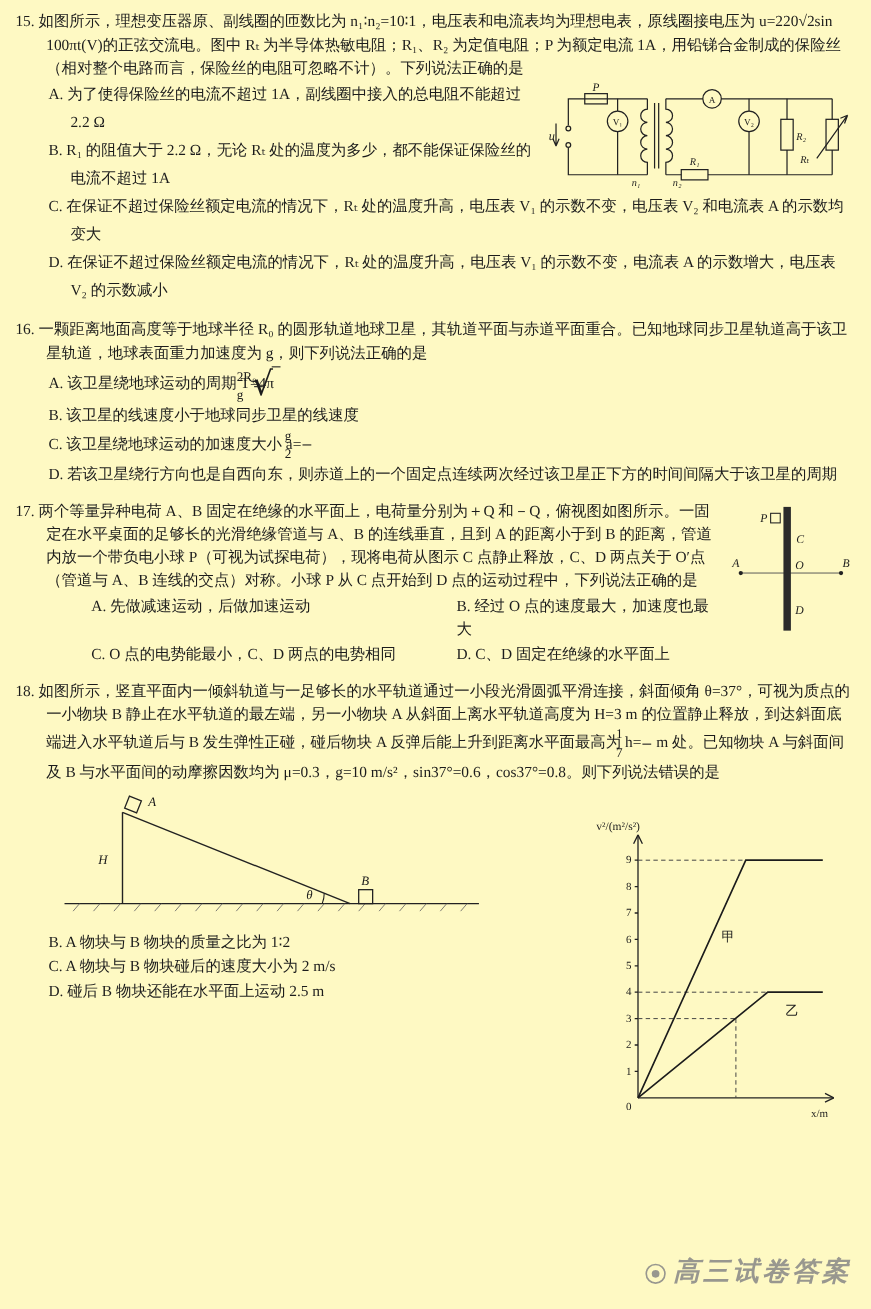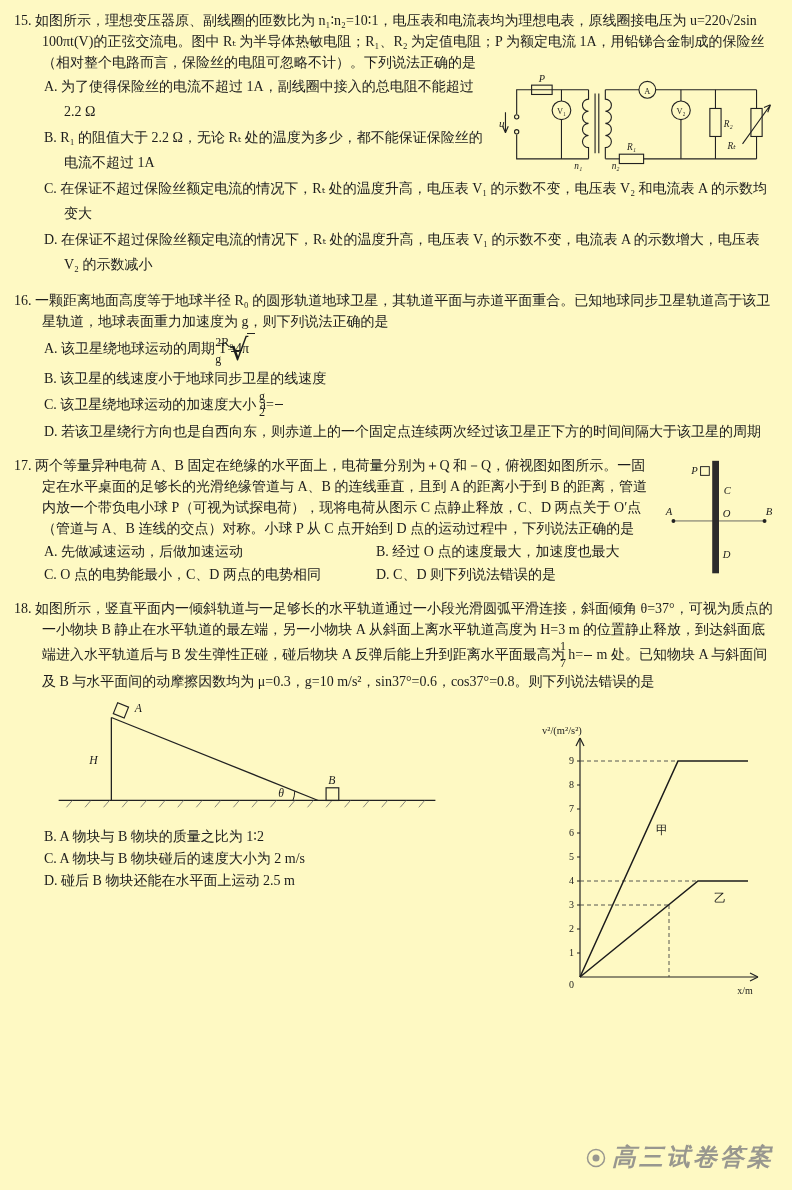--- a/index.html
+++ b/index.html
@@ -12,21 +12,21 @@
   .content { padding:10px 14px 0 14px; }
   .q { margin-bottom:13px; }
   p { margin:0; }
   .stem { padding-left:28px; text-indent:-28px; }
   .opt { margin-left:30px; padding-left:20px; text-indent:-20px; margin-top:1px; }
   .q15 .opt { line-height:25px; }
   .circuit-figure { float:right; margin:0 0 2px 8px; }
   .q17 { position:relative; }
   .q17-figure { float:right; margin:0 0 2px 6px; }
   .optrow { display:flex; margin-left:30px; margin-top:2px; }
-  .optrow .col1 { width:332px; flex:none; }
+  .optrow .col1 { width:332px; flex:none;margin-left:39px; }
   .bottom { display:flex; align-items:flex-start; }
   .bot-left { flex:1; min-width:0; }
   .bot-right { width:238px; flex:none; padding-top:30px;margin-left:28px; }
   .incline-figure { margin:6px 0 6px 34px; display:block; }
   .q19 { margin-top:8px; }
   
   .frac { display:inline-flex; flex-direction:column; align-items:center;
           vertical-align:middle; line-height:1.15; font-size:12px; margin:0 1px; }
   .frac .fnum { border-bottom:1px solid #222; padding:0 4px 1px; }
   .frac .fden { padding-top:1px; }
@@ -131,21 +131,21 @@
         <text x="114" y="62" font-size="11" font-style="italic" text-anchor="end">B</text>
         <text x="63" y="106" font-size="11" font-style="italic">D</text>
       </svg>
       <p class="stem">17. 两个等量异种电荷 A、B 固定在绝缘的水平面上，电荷量分别为＋Q 和－Q，俯视图如图所示。一固定在水平桌面的足够长的光滑绝缘管道与 A、B 的连线垂直，且到 A 的距离小于到 B 的距离，管道内放一个带负电小球 P（可视为试探电荷），现将电荷从图示 C 点静止释放，C、D 两点关于 O′点（管道与 A、B 连线的交点）对称。小球 P 从 C 点开始到 D 点的运动过程中，下列说法正确的是</p>
       <div class="optrow">
         <span class="col1">A. 先做减速运动，后做加速运动</span>
         <span>B. 经过 O 点的速度最大，加速度也最大</span>
       </div>
       <div class="optrow">
         <span class="col1">C. O 点的电势能最小，C、D 两点的电势相同</span>
-        <span>D. C、D 则下列说法错误的是</span>
+        <span>D. C、D 固定在绝缘的水平面上</span>
       </div>
       <div style="clear:both"></div>
     </section>
 
     <section class="q q18">
       <p class="stem"><span>18. 如图所示，竖直平面内一倾斜轨道与一足够长的水平轨道通过一小段光滑圆弧平滑连接，斜面倾角 θ=37°，可视为质点的一小物块 B 静止在水平轨道的最左端，另一小物块 A 从斜面上离水平轨道高度为 H=3 m 的位置静止释放，到达斜面底端进入水平轨道后与 B 发生弹性正碰，碰后物块 A 反弹后能上升到距离水平面最高为 h=</span><span class="frac">
             <span class="fnum">1</span>
             <span class="fden">7</span>
           </span><span> m 处。已知物块 A 与斜面间及 B 与水平面间的动摩擦因数均为 μ=0.3，g=10 m/s²，sin37°=0.6，cos37°=0.8。则下列说法错误的是</span></p>
 

